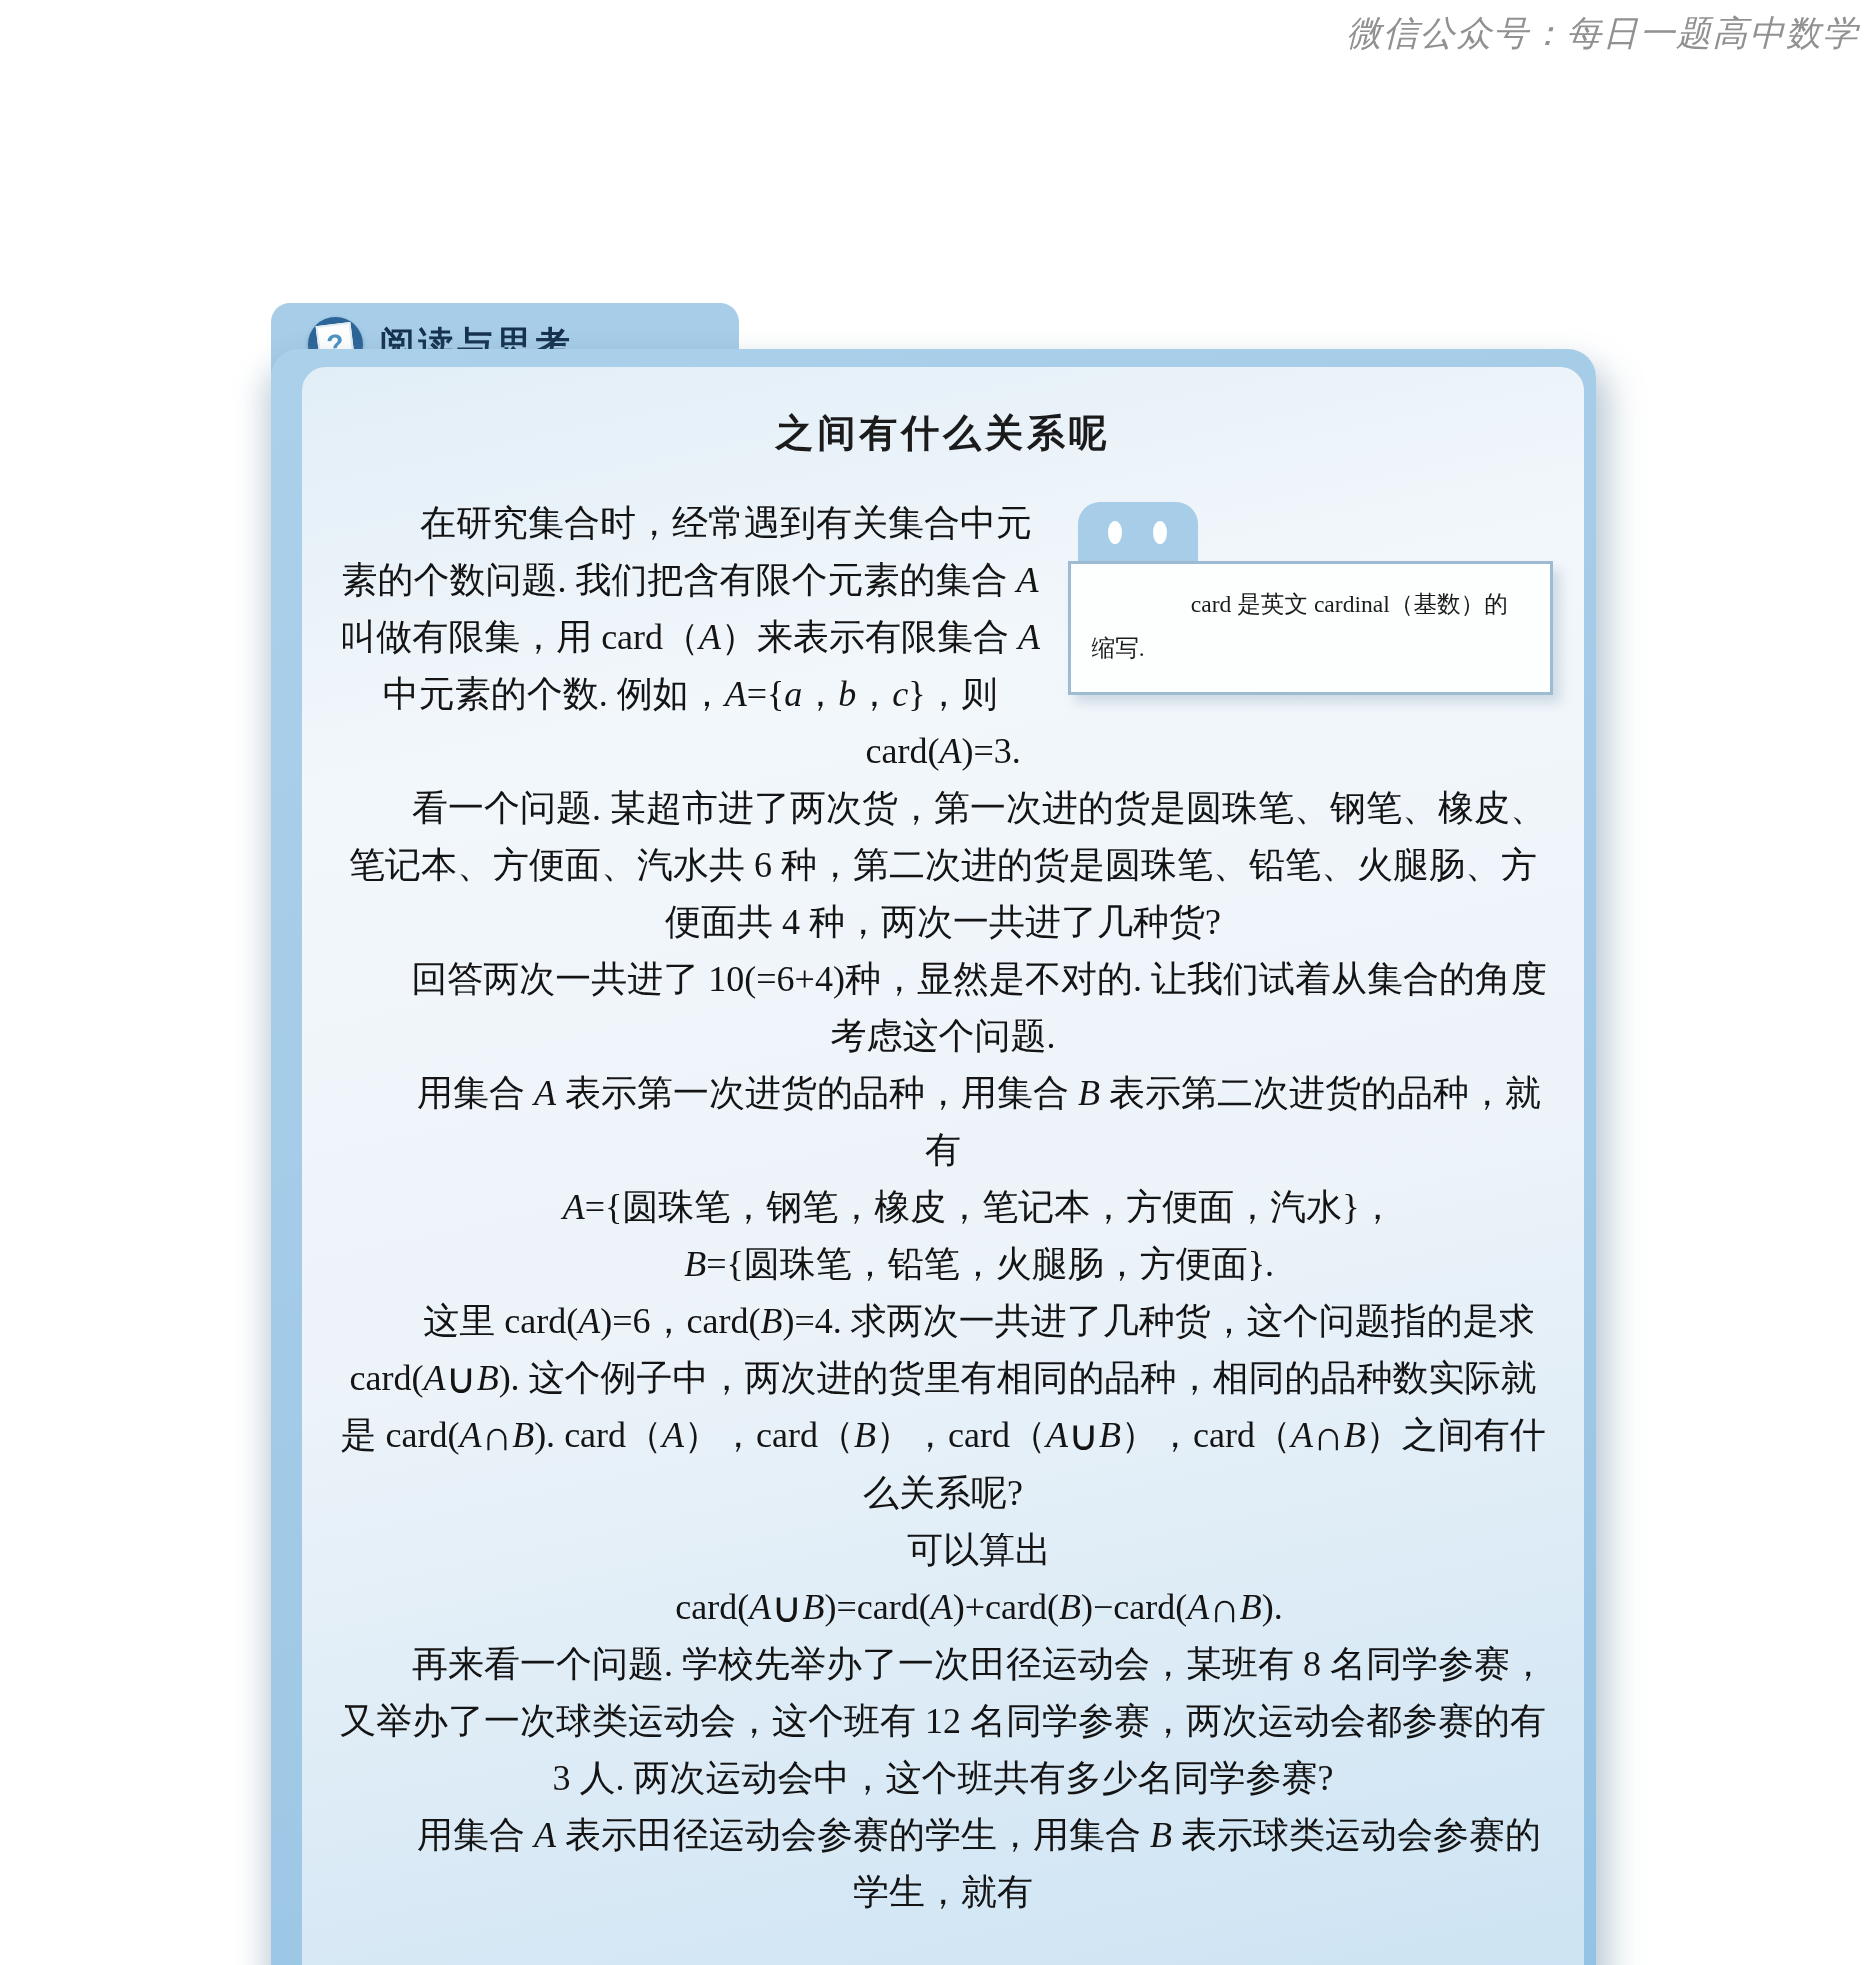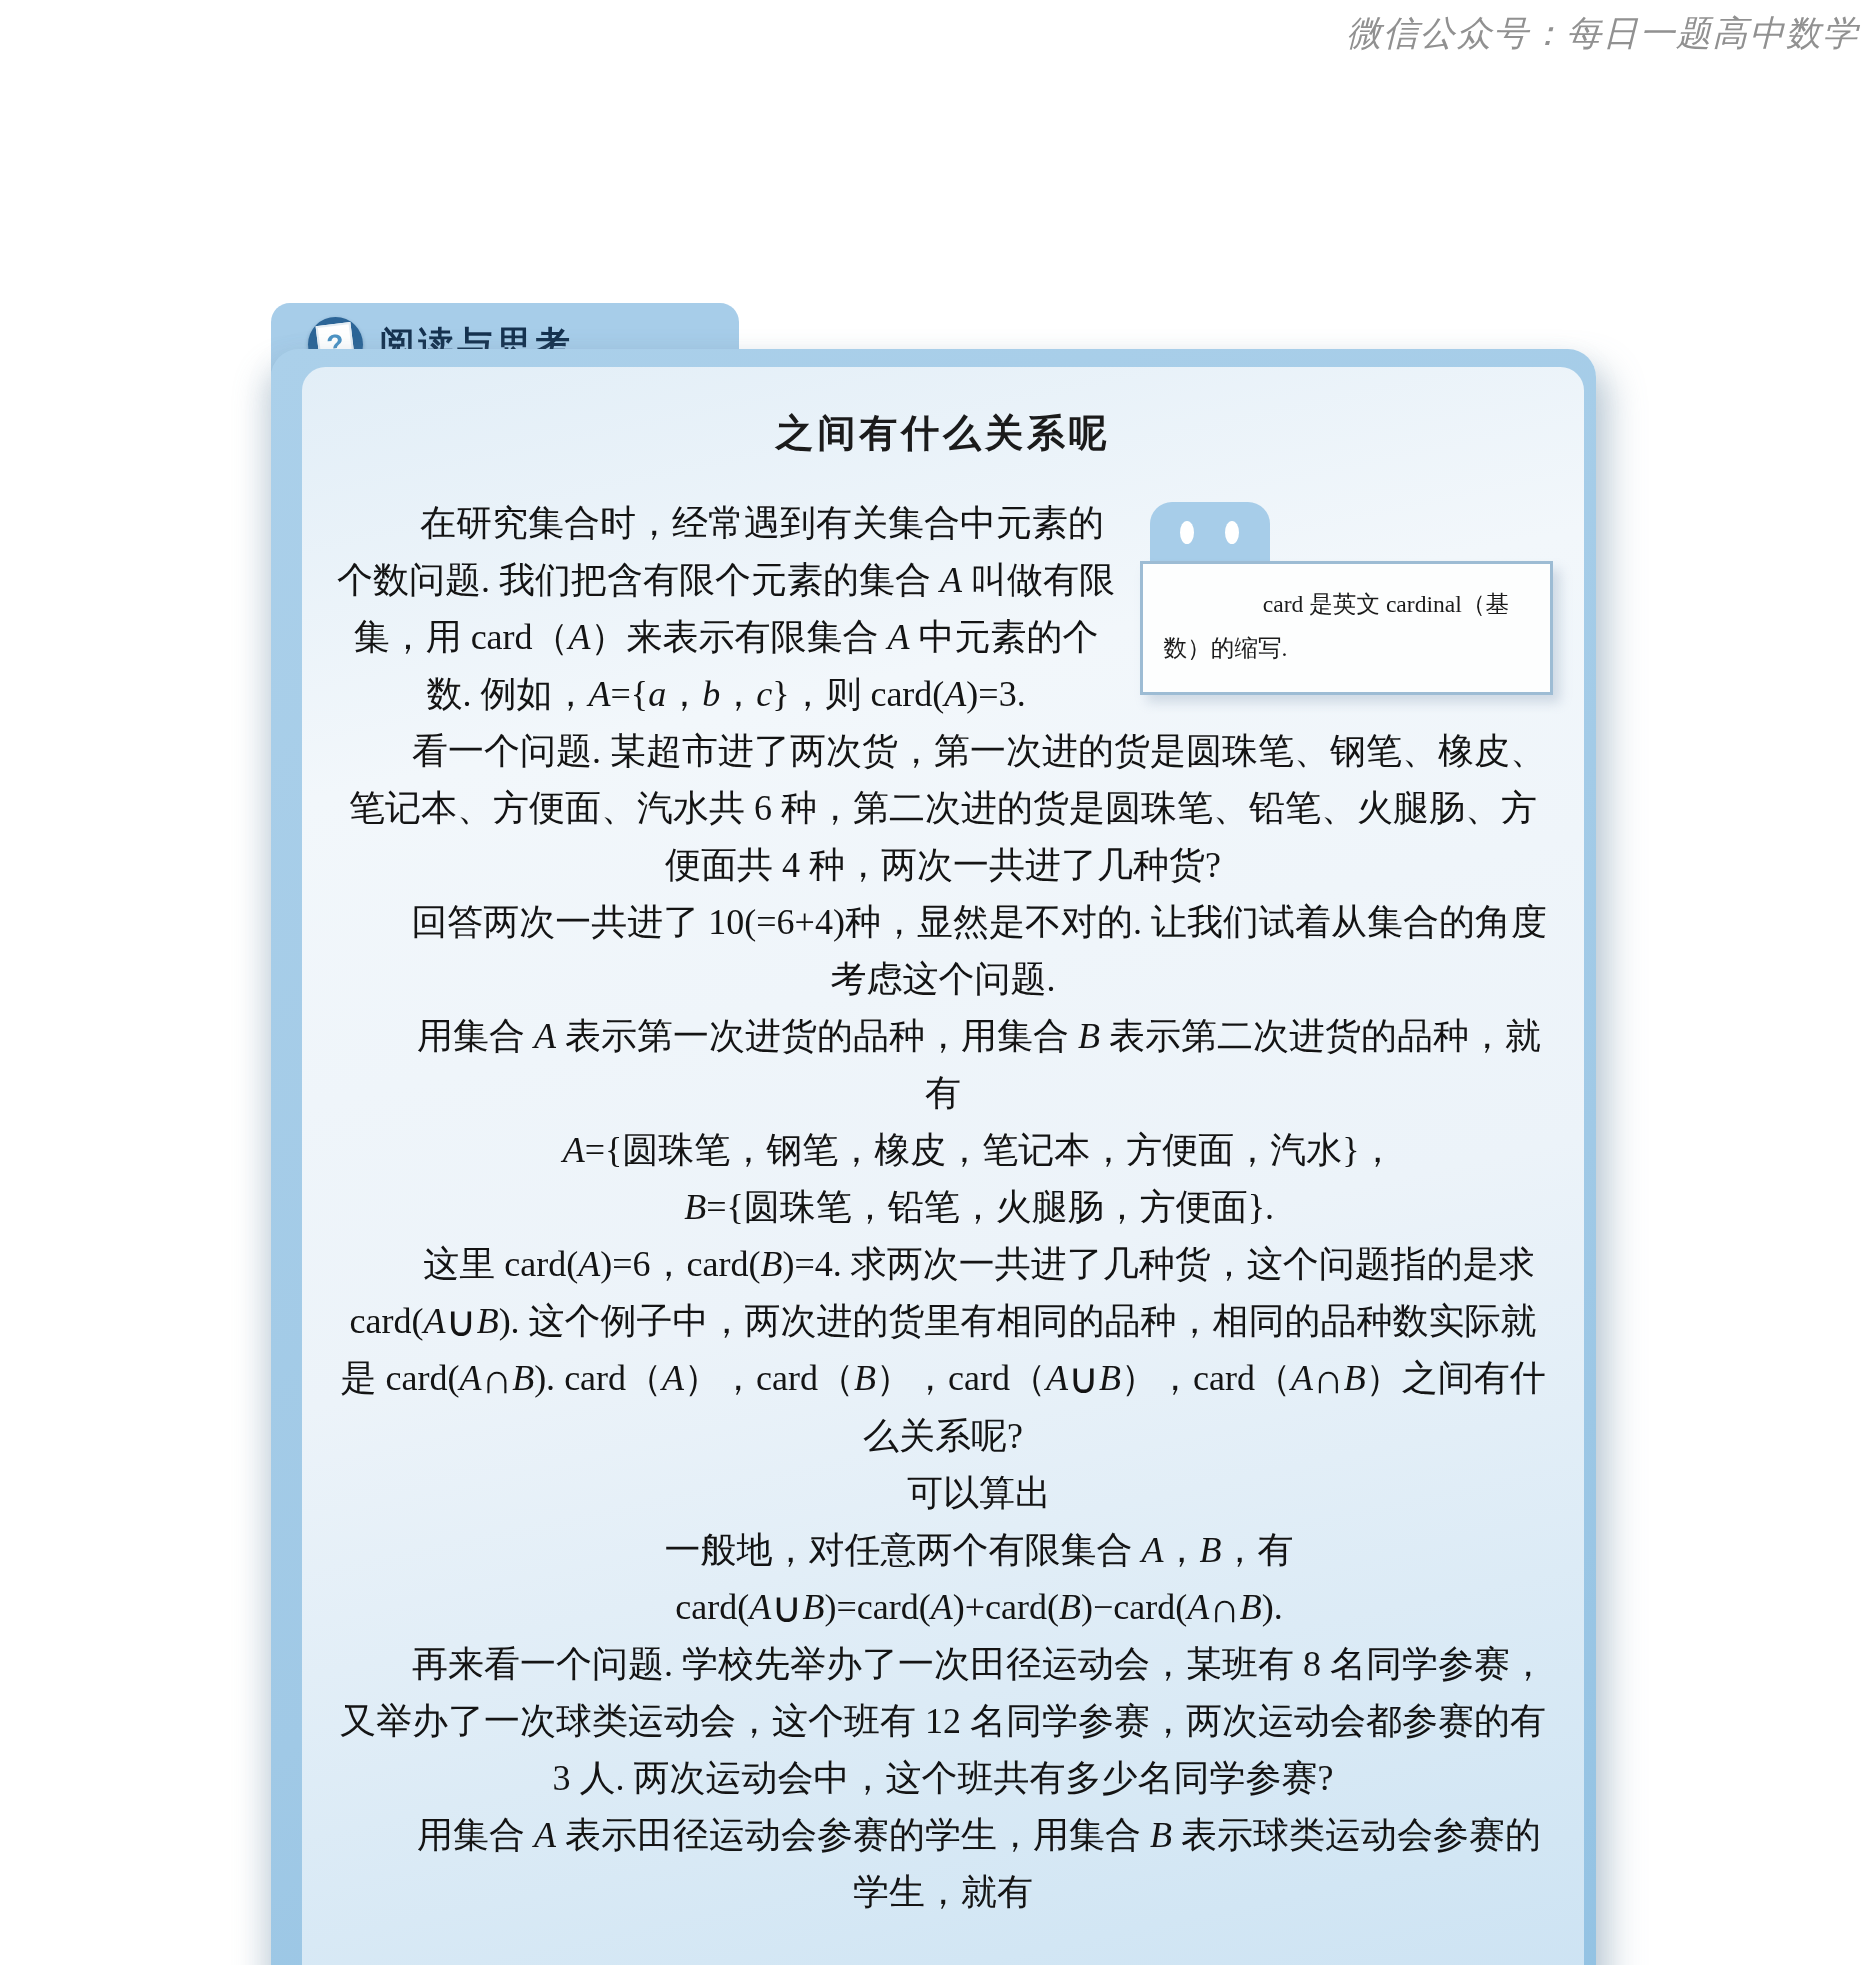--- a/index.html
+++ b/index.html
@@ -76,21 +76,21 @@
   .body-text p{margin:0;text-indent:2em;text-align:center;}
   .formula{
     margin:0;text-align:center;text-indent:0;
     font-size:36px;line-height:57px;
   }
   i{font-family:"Liberation Serif", serif;font-style:italic;}
   .rm{font-style:normal;}
   .setop{font-size:1.18em;vertical-align:-0.06em;}
   
   .callout-wrap{
-    float:right;width:413px;
+    float:right;width:485px;
     margin:7px 0 14px 21px;
     position:relative;padding-top:59px;
   }
   .callout-clip{
     position:absolute;top:0;left:9.4px;width:120px;height:66px;
     background:#a7cde9;border-radius:22px 22px 0 0;
     display:flex;justify-content:center;gap:31px;
     padding-top:19px;box-sizing:border-box;
   }
   .clip-dot{width:14px;height:23px;background:#ffffff;border-radius:50%;}
@@ -134,21 +134,20 @@
         </div>
 
         <p>在研究集合时，经常遇到有关集合中元素的个数问题. 我们把含有限个元素的集合 <i>A</i> 叫做有限集，用 <span class="rm">card</span>（<i>A</i>）来表示有限集合 <i>A</i> 中元素的个数. 例如，<i>A</i>={<i>a</i>，<i>b</i>，<i>c</i>}，则 <span class="rm">card</span>(<i>A</i>)=3.</p>
         <p>看一个问题. 某超市进了两次货，第一次进的货是圆珠笔、钢笔、橡皮、笔记本、方便面、汽水共 6 种，第二次进的货是圆珠笔、铅笔、火腿肠、方便面共 4 种，两次一共进了几种货?</p>
         <p>回答两次一共进了 10(=6+4)种，显然是不对的. 让我们试着从集合的角度考虑这个问题.</p>
         <p>用集合 <i>A</i> 表示第一次进货的品种，用集合 <i>B</i> 表示第二次进货的品种，就有</p>
         <p class="formula"><i>A</i>={圆珠笔，钢笔，橡皮，笔记本，方便面，汽水}，</p>
         <p class="formula"><i>B</i>={圆珠笔，铅笔，火腿肠，方便面}.</p>
         <p>这里 <span class="rm">card</span>(<i>A</i>)=6，<span class="rm">card</span>(<i>B</i>)=4. 求两次一共进了几种货，这个问题指的是求 <span class="rm">card</span>(<i>A</i><span class="setop">∪</span><i>B</i>). 这个例子中，两次进的货里有相同的品种，相同的品种数实际就是 <span class="rm">card</span>(<i>A</i><span class="setop">∩</span><i>B</i>). <span class="rm">card</span>（<i>A</i>），<span class="rm">card</span>（<i>B</i>），<span class="rm">card</span>（<i>A</i><span class="setop">∪</span><i>B</i>），<span class="rm">card</span>（<i>A</i><span class="setop">∩</span><i>B</i>）之间有什么关系呢?</p>
         <p>可以算出</p>
-        <p>一般地，对任意两个有限集合 <i>A</i>，<i>B</i>，有</p>
         <p class="formula"><span class="rm">card</span>(<i>A</i><span class="setop">∪</span><i>B</i>)=<span class="rm">card</span>(<i>A</i>)+<span class="rm">card</span>(<i>B</i>)−<span class="rm">card</span>(<i>A</i><span class="setop">∩</span><i>B</i>).</p>
         <p>再来看一个问题. 学校先举办了一次田径运动会，某班有 8 名同学参赛，又举办了一次球类运动会，这个班有 12 名同学参赛，两次运动会都参赛的有 3 人. 两次运动会中，这个班共有多少名同学参赛?</p>
         <p>用集合 <i>A</i> 表示田径运动会参赛的学生，用集合 <i>B</i> 表示球类运动会参赛的学生，就有</p>
 
       </div>
     </div>
   </div>
 </div>
 
 

